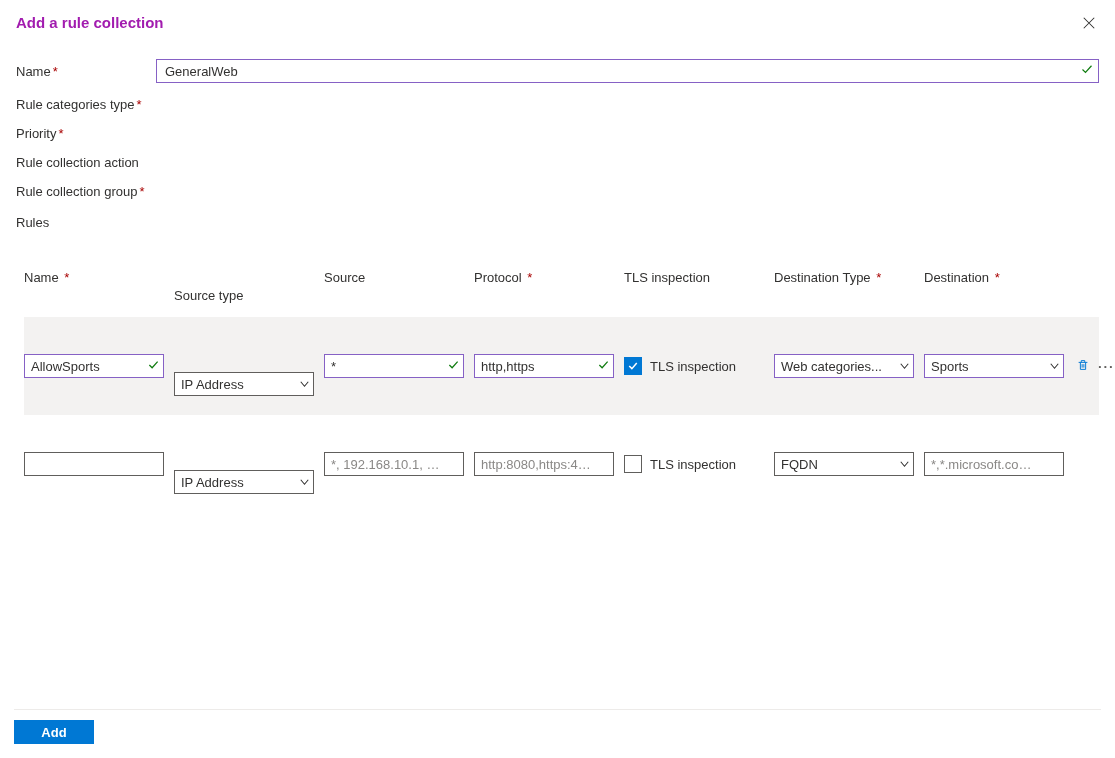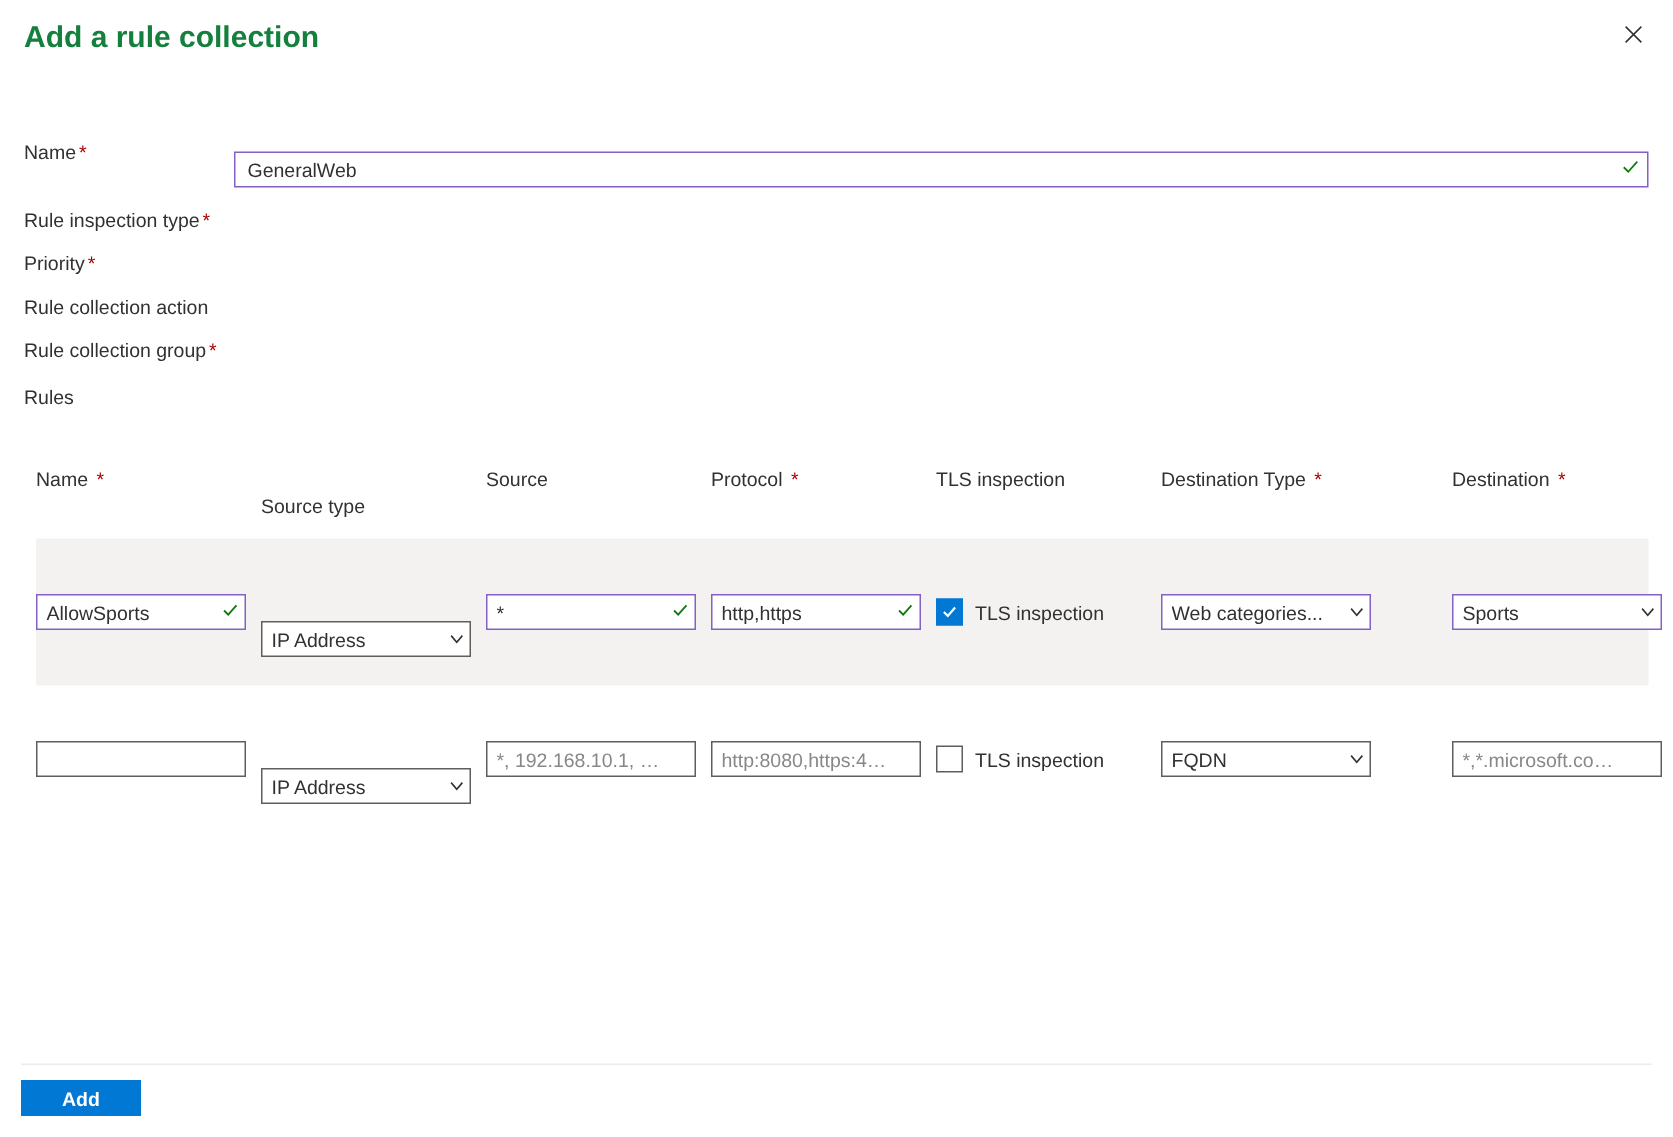--- a/index.html
+++ b/index.html
@@ -12,24 +12,24 @@
     height: 758px;
     position: relative;
     padding: 14px 16px;
   }
   .header {
     display: flex;
     justify-content: space-between;
     align-items: flex-start;
   }
   .title {
-    font-size: 20px;
+    font-size: 15px;
     font-weight: 600;
-    color: #15803d;
-    margin-bottom: 40px;
+    color: #a21caf;
+    margin-bottom: 28px;
   }
   .close-btn {
     width: 20px; height: 20px;
     cursor: pointer;
     color: #323130;
     background: none;
     border: none;
     font-size: 18px;
     line-height: 1;
   }
@@ -41,21 +41,20 @@
   .form-label {
     width: 140px;
     flex: 0 0 140px;
     font-size: 13px;
     color: #323130;
   }
   .req { color: #a80000; margin-left: 2px; }
   .field-wrap {
     flex: 1;
     position: relative;
-    margin-top: 24px;
   }
   .txt-input, .select-input {
     width: 100%;
     height: 24px;
     border: 1px solid #605e5c;
     padding: 0 26px 0 8px;
     font-size: 13px;
     background: #fff;
     color: #323130;
     outline: none;
@@ -88,21 +87,21 @@
   .rules-header { margin-bottom: 14px; }
   .rules-row { padding: 19px 0; }
   .rules-row.filled { background: #f3f2f1; }
   .col { position: relative; }
   .col-name { flex: 0 0 140px; }
   .col-source-type { flex: 0 0 140px; margin-top: 36px; }
   .col-source { flex: 0 0 140px; }
   .col-protocol { flex: 0 0 140px; }
   .col-tls { flex: 0 0 140px; display:flex; align-items:center; gap:8px;}
   .col-dest-type { flex: 0 0 140px; }
-  .col-dest { flex: 0 0 140px; margin-left: 44px; }
+  .col-dest { flex: 0 0 140px; }
   .col-actions { flex: 0 0 50px; display:flex; align-items:center; gap:4px;}
   .col-header {
     font-size: 13px;
     color: #323130;
   }
 
   .cell-input, .cell-select {
     width: 100%;
     height: 24px;
     border: 1px solid #605e5c;
@@ -181,21 +180,21 @@
     <input class="txt-input validated" value="GeneralWeb" style="">
     <span class="field-icon check-icon">
       <svg viewBox="0 0 16 16">
           <path d="M2 8 L6 12 L14 3" stroke="#107c10" stroke-width="1.6" fill="none"></path>
         </svg>
     </span>
   </div>
 </div>
 
 <div class="form-row">
-  <div class="form-label"><span>Rule inspection type</span><span class="req">*</span></div>
+  <div class="form-label"><span>Rule categories type</span><span class="req">*</span></div>
 </div>
 
 <div class="form-row">
   <div class="form-label"><span>Priority</span><span class="req">*</span></div>
 </div>
 
 <div class="form-row">
   <div class="form-label"><span>Rule collection action</span></div>
 </div>
 

